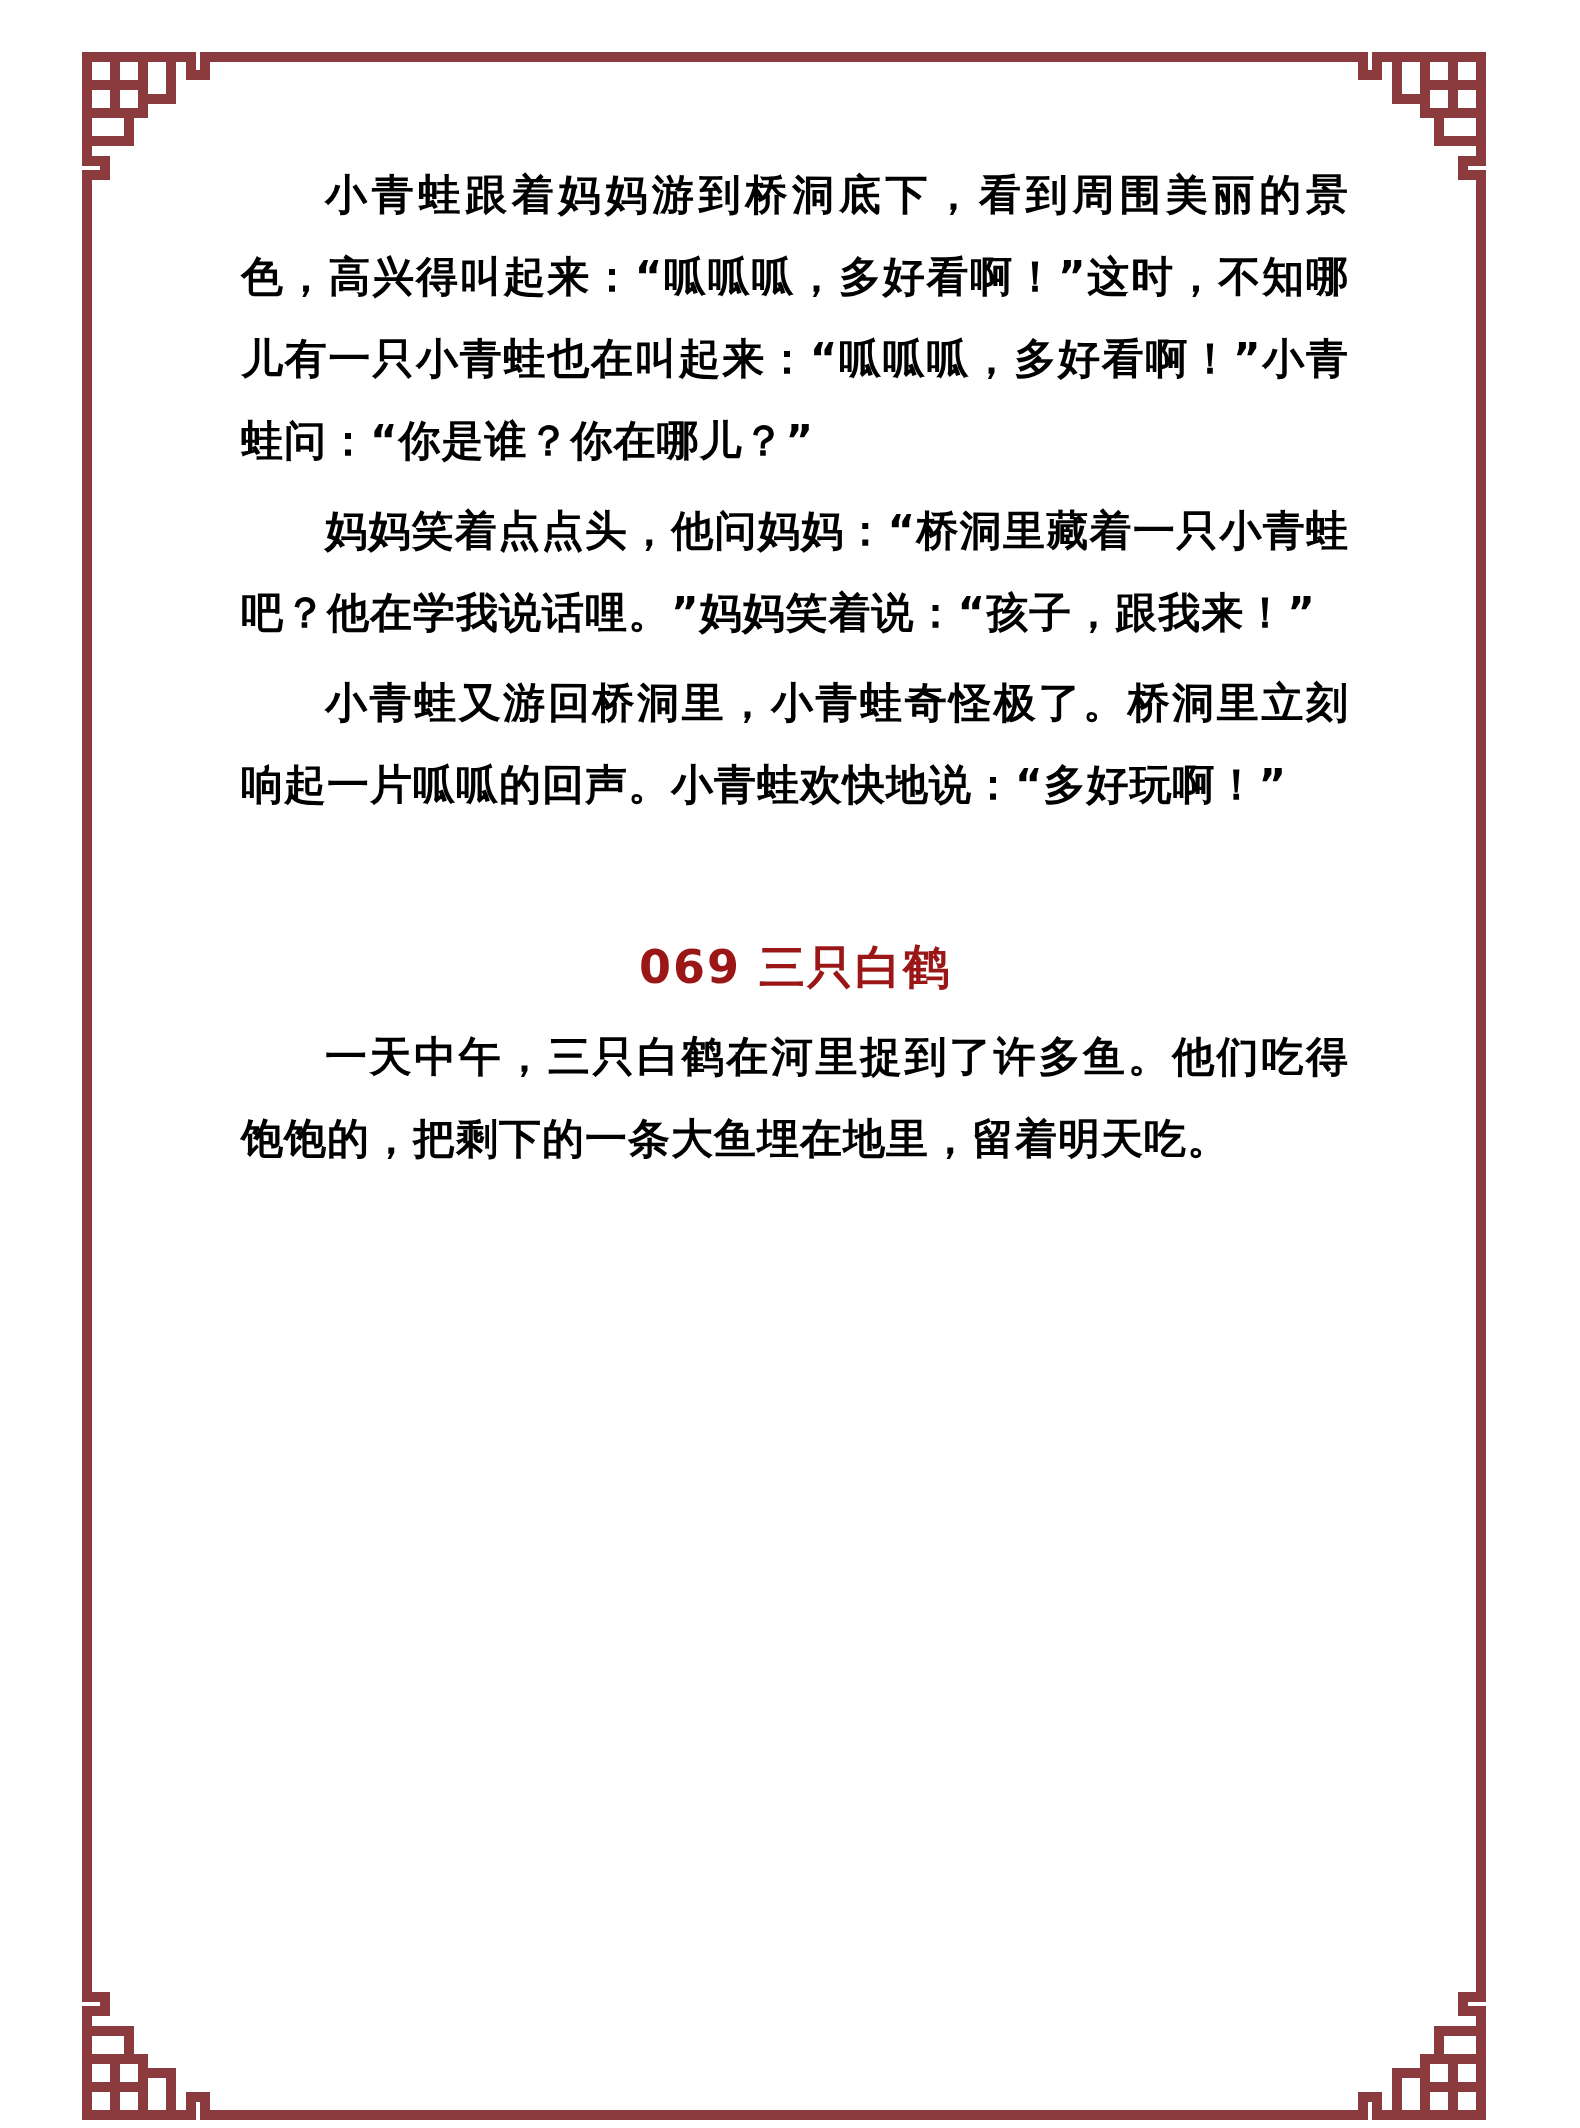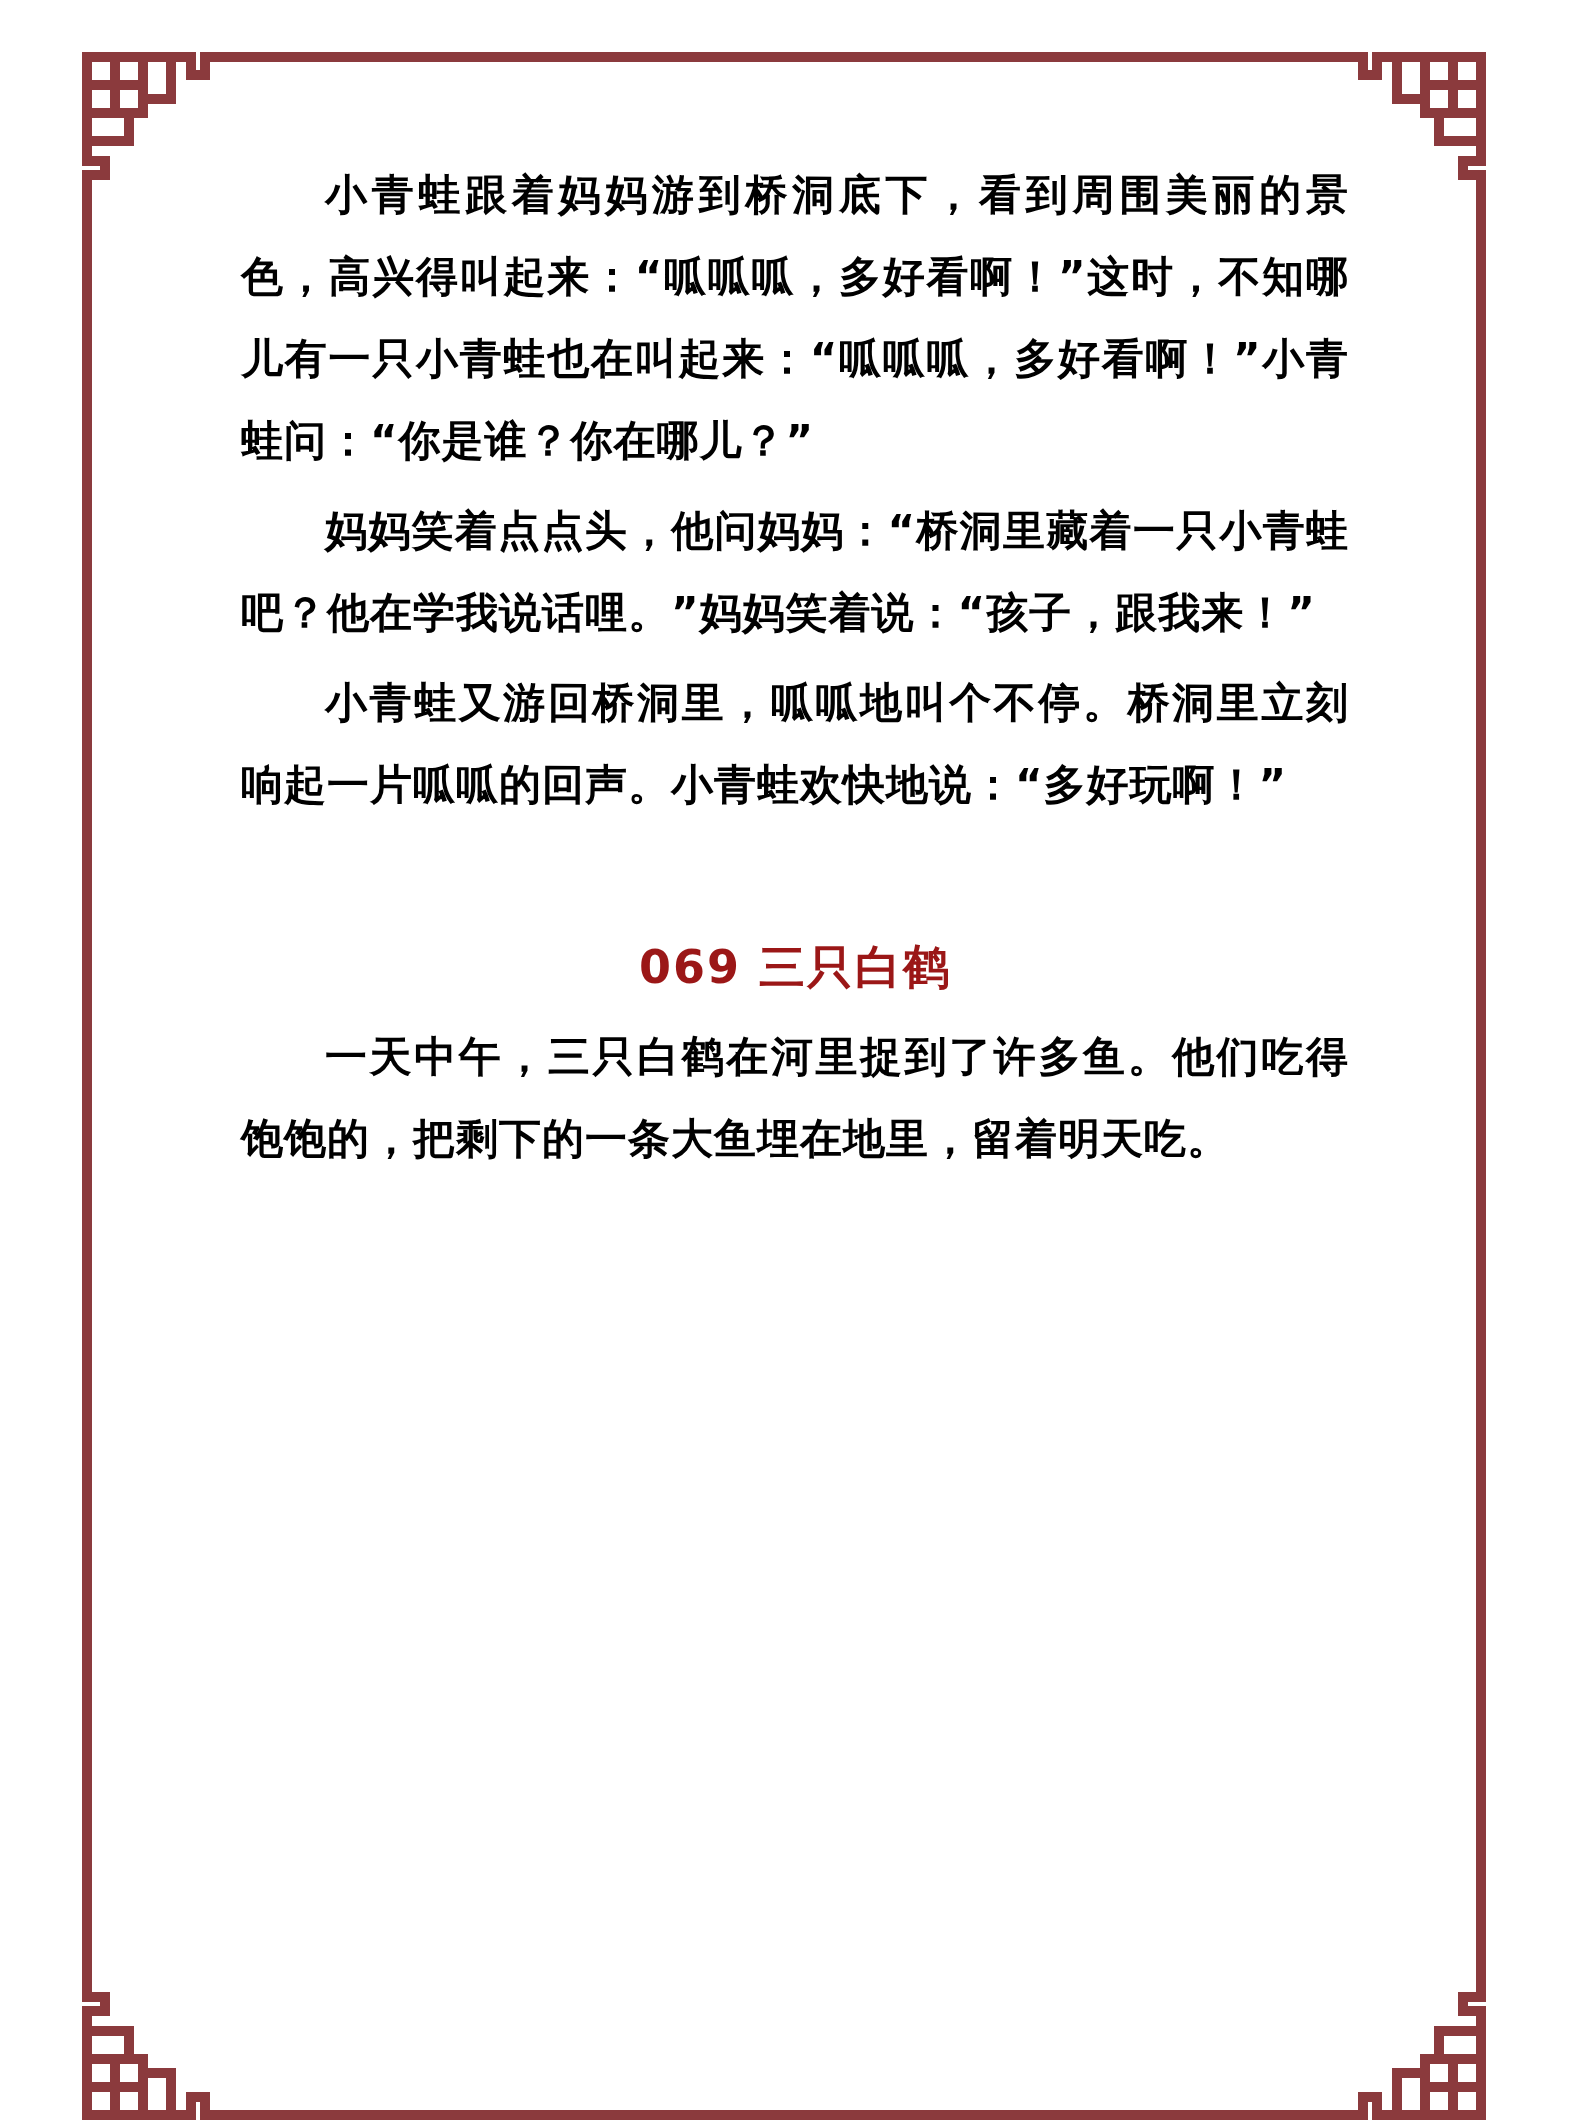--- a/index.html
+++ b/index.html
@@ -67,18 +67,18 @@
 
   <use href="#corner-knot" transform="translate(87,57)"></use>
   <use href="#corner-knot" transform="translate(1481,57) scale(-1,1)"></use>
   <use href="#corner-knot" transform="translate(87,2115) scale(1,-1)"></use>
   <use href="#corner-knot" transform="translate(1481,2115) scale(-1,-1)"></use>
 </svg>
 
 <main class="content">
   <p>小青蛙跟着妈妈游到桥洞底下，看到周围美丽的景色，高兴得叫起来：“呱呱呱，多好看啊！”这时，不知哪儿有一只小青蛙也在叫起来：“呱呱呱，多好看啊！”小青蛙问：“你是谁？你在哪儿？”</p>
   <p>妈妈笑着点点头，他问妈妈：“桥洞里藏着一只小青蛙吧？他在学我说话哩。”妈妈笑着说：“孩子，跟我来！”</p>
-  <p>小青蛙又游回桥洞里，呱呱地叫个不停。桥洞里立刻响起一片呱呱的回声。小青蛙欢快地说：“多好玩啊！”</p>
+  <p>小青蛙又游回桥洞里，小青蛙奇怪极了。桥洞里立刻响起一片呱呱的回声。小青蛙欢快地说：“多好玩啊！”</p>
 
   <h2 class="story-heading" style="color: rgb(155, 23, 23);">069 三只白鹤</h2>
 
   <p>一天中午，三只白鹤在河里捉到了许多鱼。他们吃得饱饱的，把剩下的一条大鱼埋在地里，留着明天吃。</p>
 </main>
 
 </body></html>

